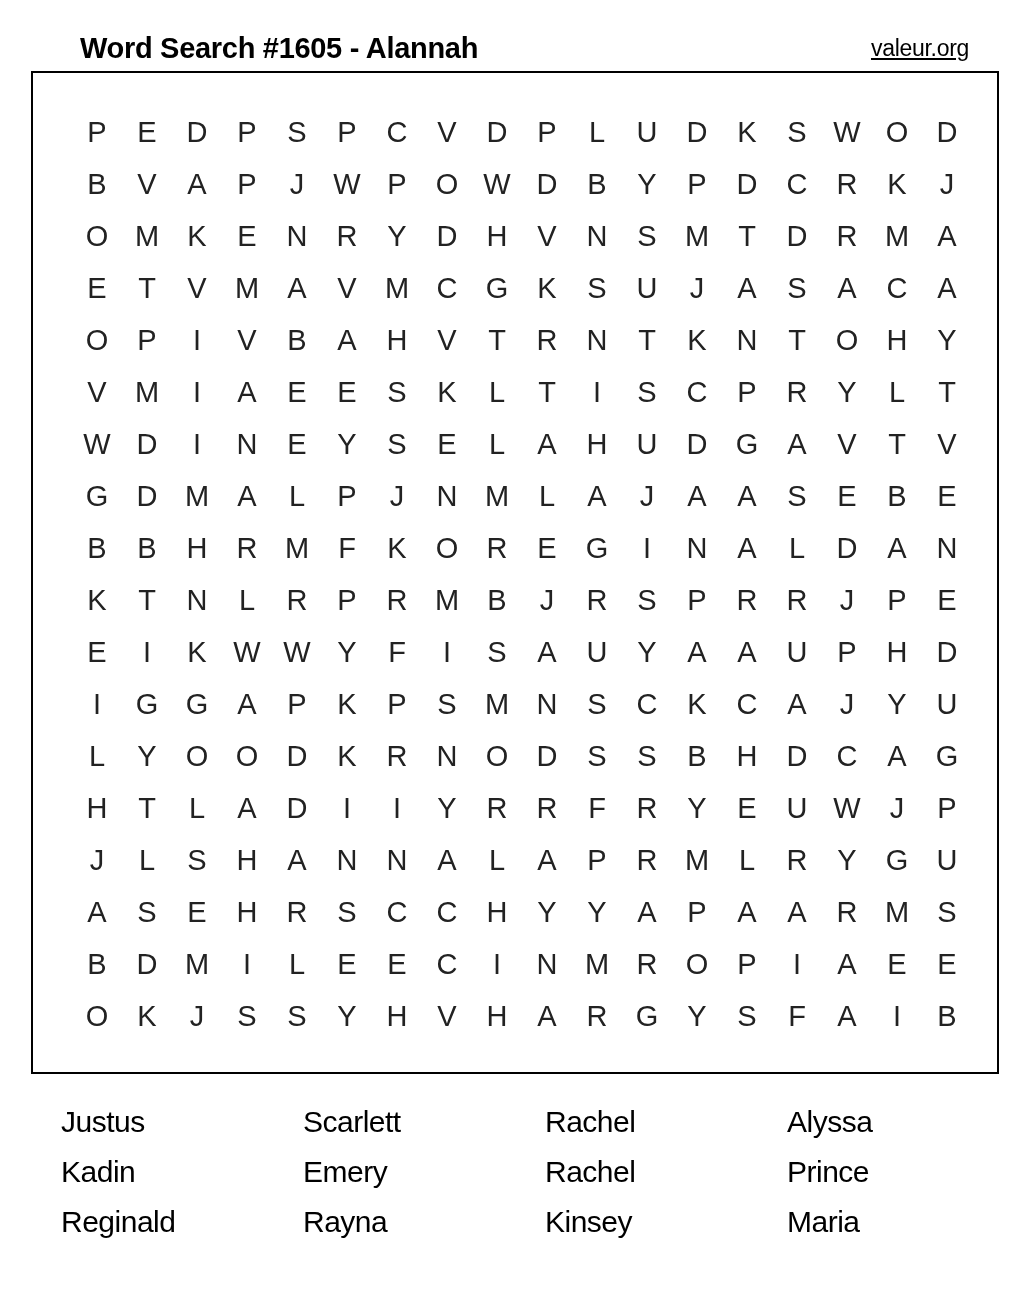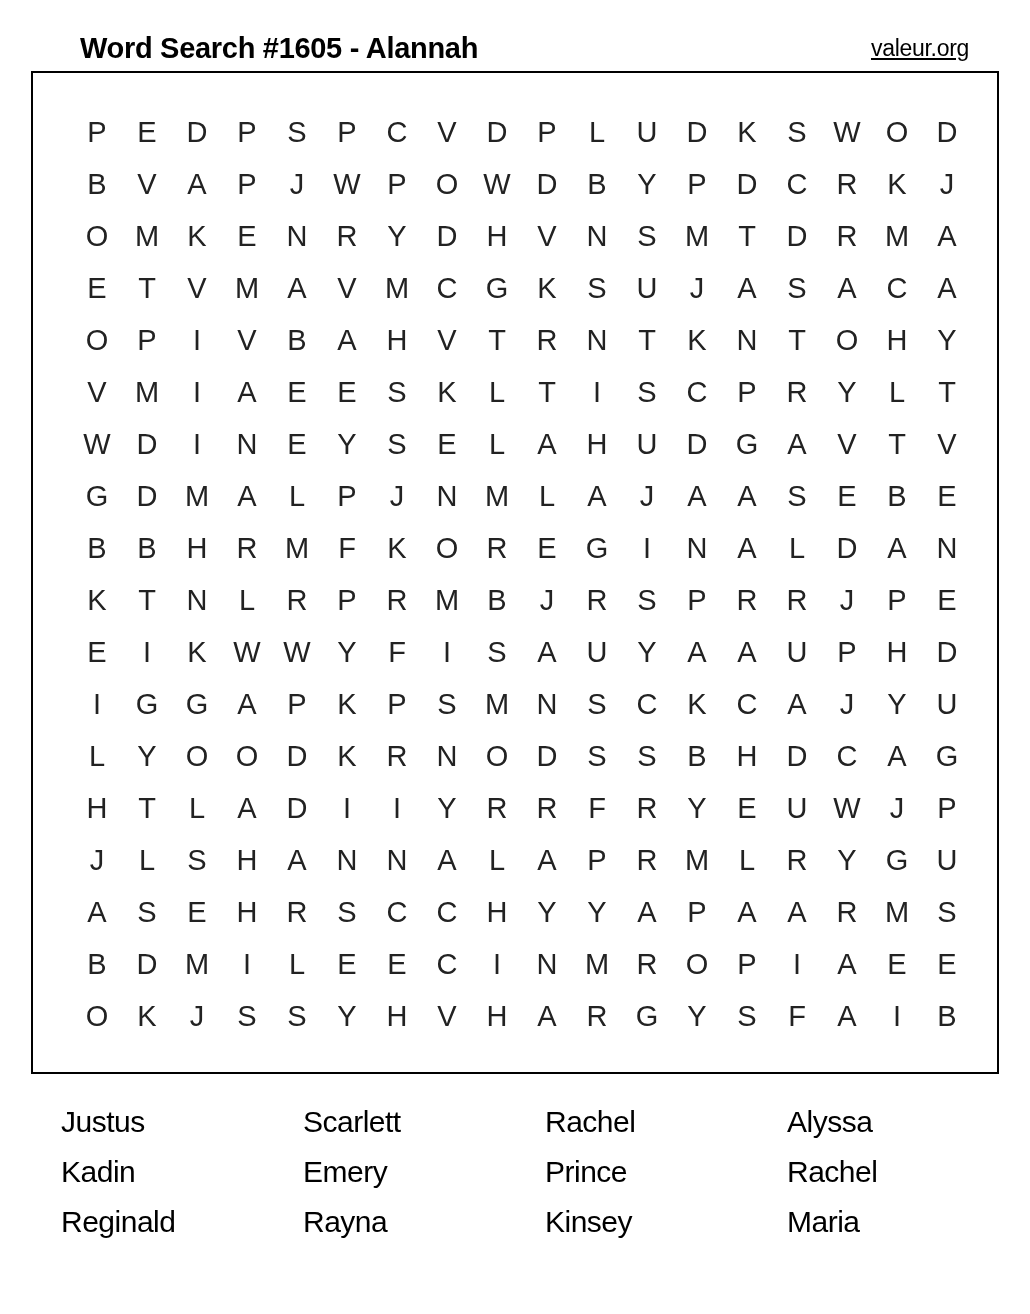--- a/index.html
+++ b/index.html
@@ -350,19 +350,19 @@
     </div>
 </div>
 
 <div class="words" id="words">
     <div class="word">Justus</div>
     <div class="word">Scarlett</div>
     <div class="word">Rachel</div>
     <div class="word">Alyssa</div>
     <div class="word">Kadin</div>
     <div class="word">Emery</div>
+    <div class="word">Rachel</div>
     <div class="word">Prince</div>
-    <div class="word">Rachel</div>
     <div class="word">Reginald</div>
     <div class="word">Rayna</div>
     <div class="word">Kinsey</div>
     <div class="word">Maria</div>
   </div>
 
 </body></html>

